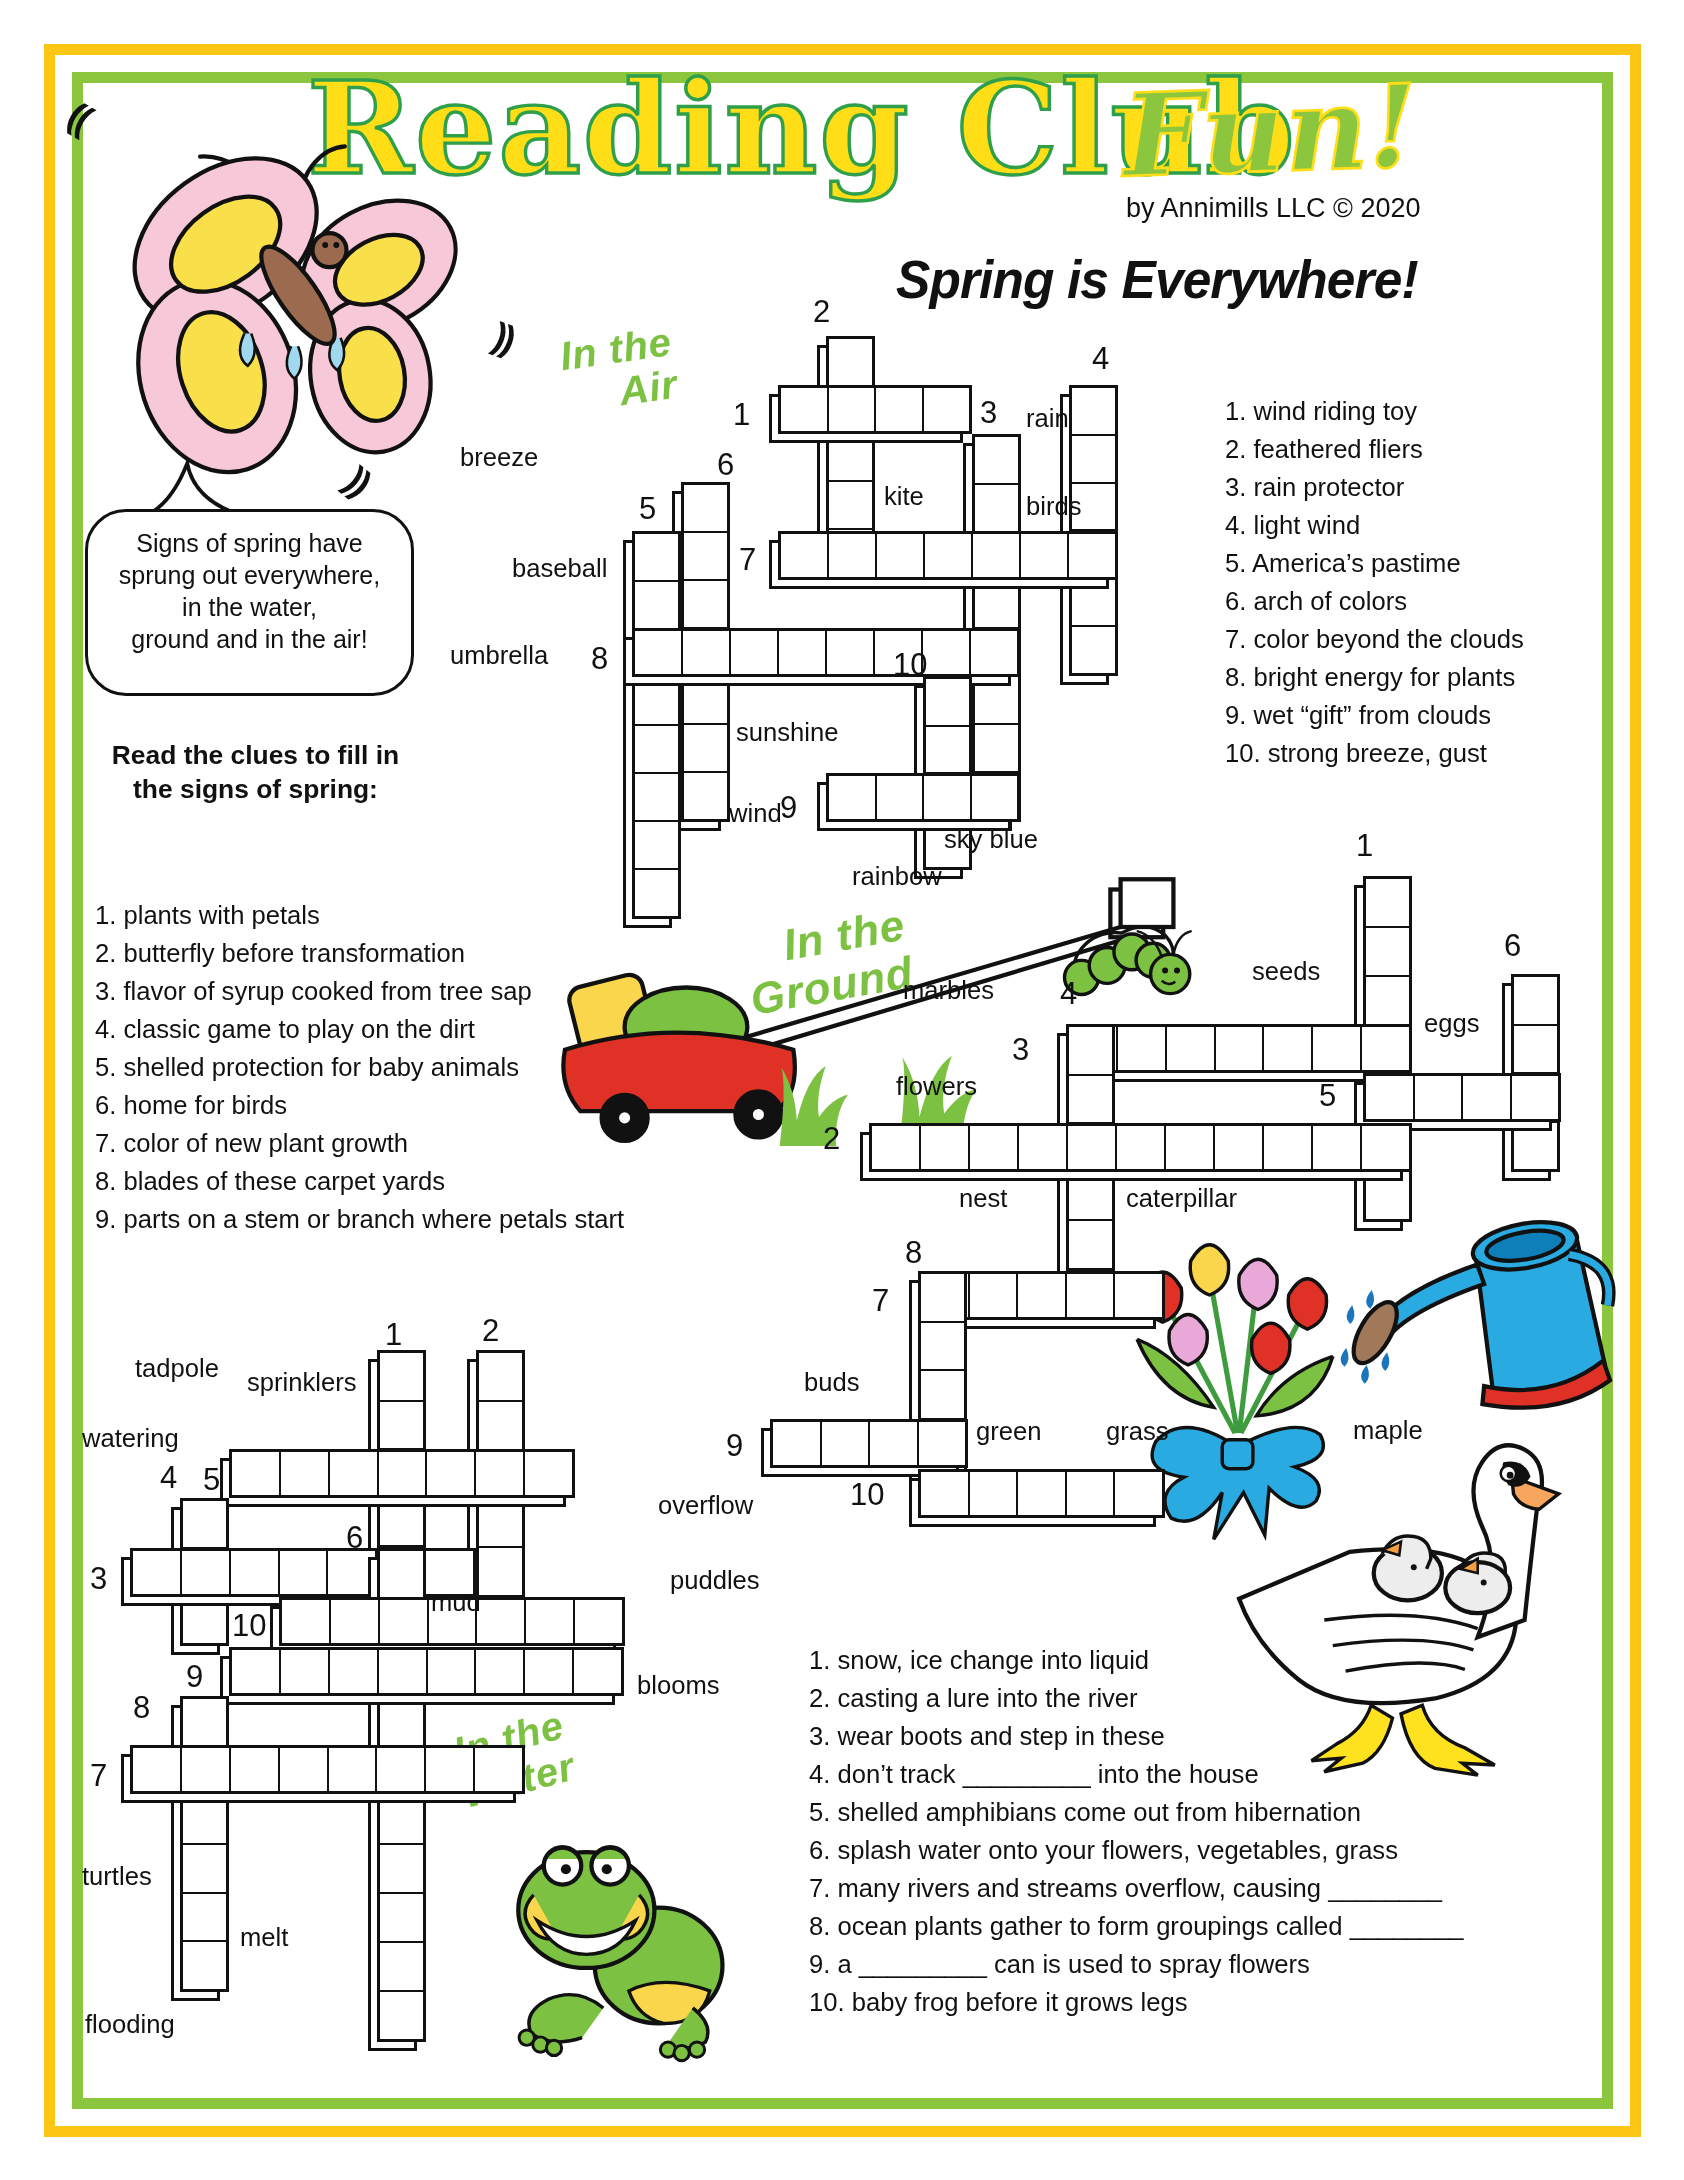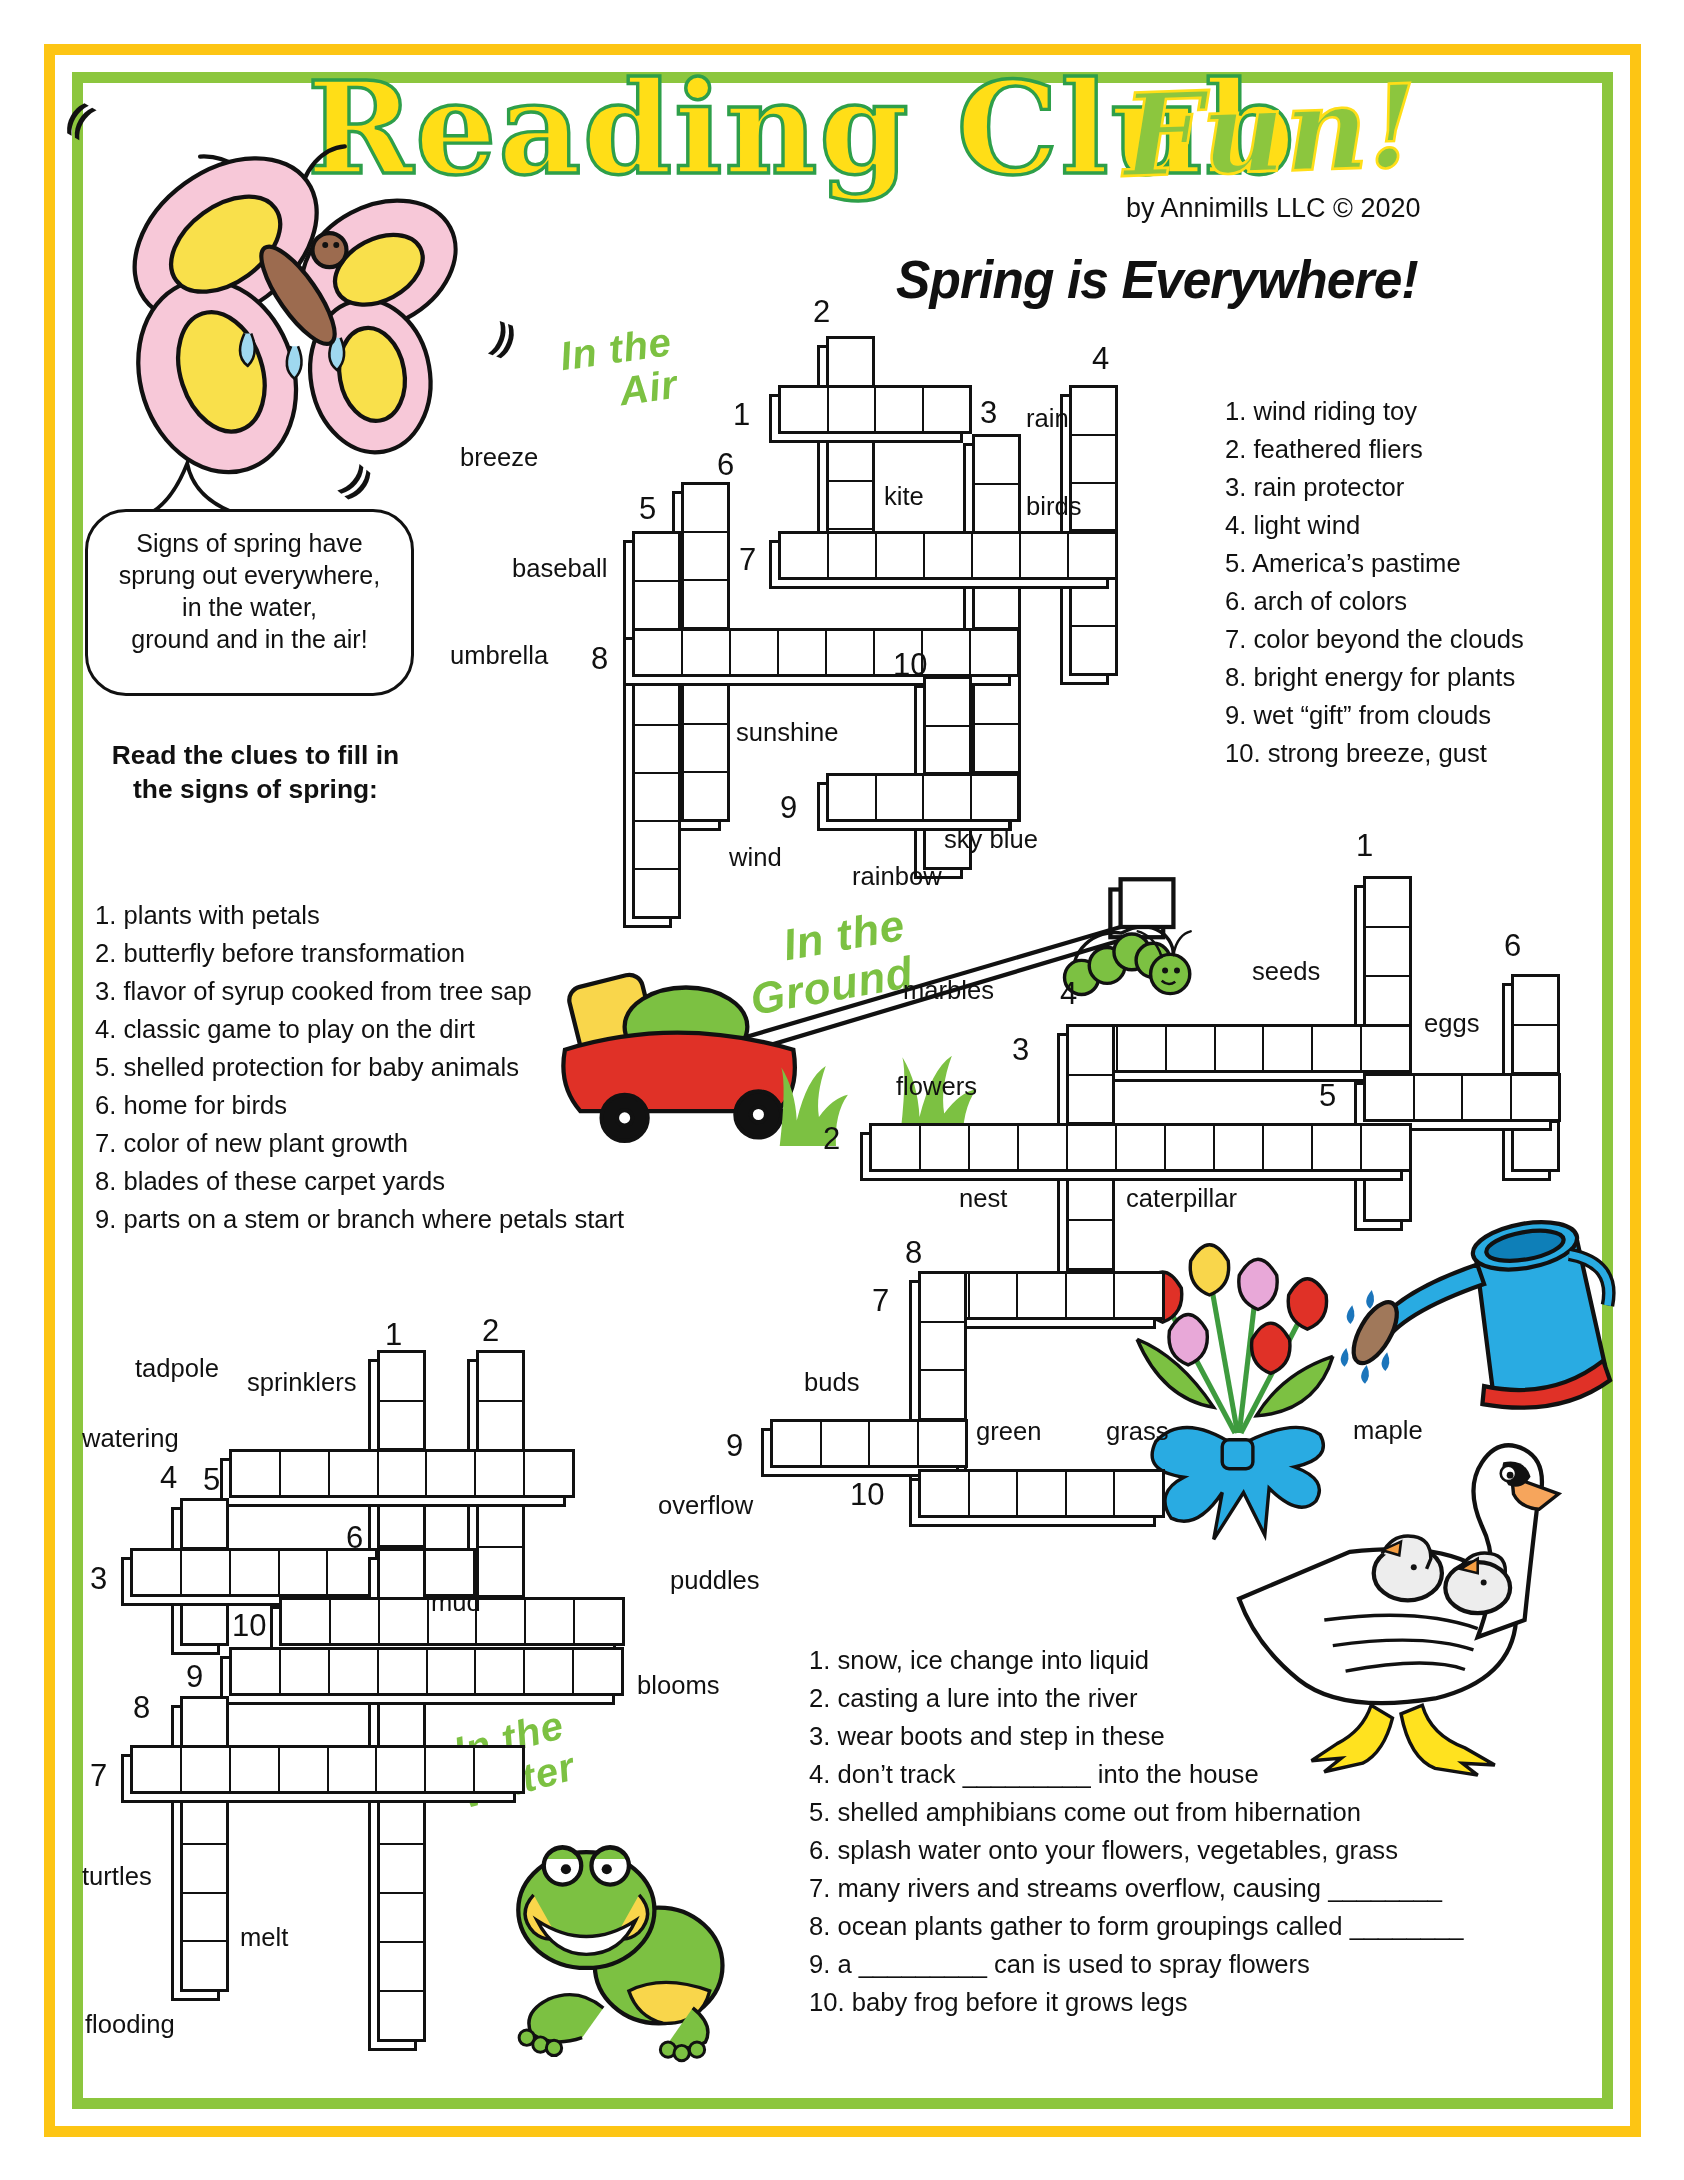--- a/index.html
+++ b/index.html
@@ -367,21 +367,21 @@
         </div>
       </div>
       <div class="grid-num" style="left: 780px; top: 790px;">9</div>
       <div class="word-label" style="left: 460px; top: 443px;">breeze</div>
       <div class="word-label" style="left: 464px; top: 554px; margin-left: 48px;">baseball</div>
       <div class="word-label" style="left: 450px; top: 641px;">umbrella</div>
       <div class="word-label" style="left: 884px; top: 482px;">kite</div>
       <div class="word-label" style="left: 1026px; top: 404px;">rain</div>
       <div class="word-label" style="left: 1026px; top: 492px;">birds</div>
       <div class="word-label" style="left: 736px; top: 718px;">sunshine</div>
-      <div class="word-label" style="left: 729px; top: 799px; margin-top: 44px;">wind</div>
+      <div class="word-label" style="left: 729px; top: 799px;">wind</div>
       <div class="word-label" style="left: 852px; top: 862px;">rainbow</div>
       <div class="word-label" style="left: 944px; top: 825px;">sky blue</div>
       <div class="puzzle-heading" style="left: 714px; top: 917px; width: 196px; font-size: 44px; transform: rotate(-10deg);">
         <div>In the</div>
         <div>Ground</div>
       </div>
       <div class="clue-list" style="left: 95px; top: 896px;">
         <div>1. plants with petals</div>
         <div>2. butterfly before transformation</div>
         <div>3. flavor of syrup cooked from tree sap</div>

